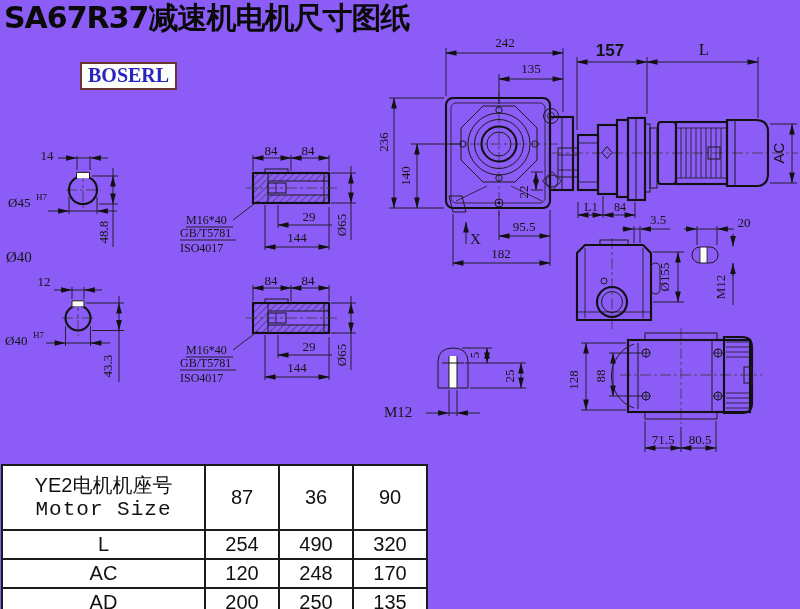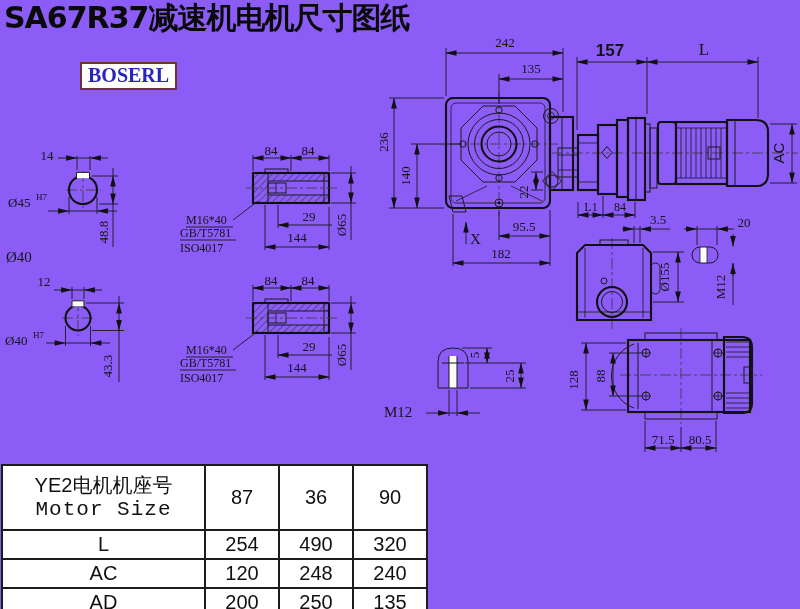--- a/index.html
+++ b/index.html
@@ -322,21 +322,21 @@
     <tr class="r-dat">
       <td>L</td>
       <td>254</td>
       <td>490</td>
       <td>320</td>
     </tr>
     <tr class="r-dat">
       <td>AC</td>
       <td>120</td>
       <td>248</td>
-      <td>240</td>
+      <td>170</td>
     </tr>
     <tr class="r-dat">
       <td>AD</td>
       <td>200</td>
       <td>250</td>
       <td>135</td>
     </tr>
   </tbody>
     </table>
 

